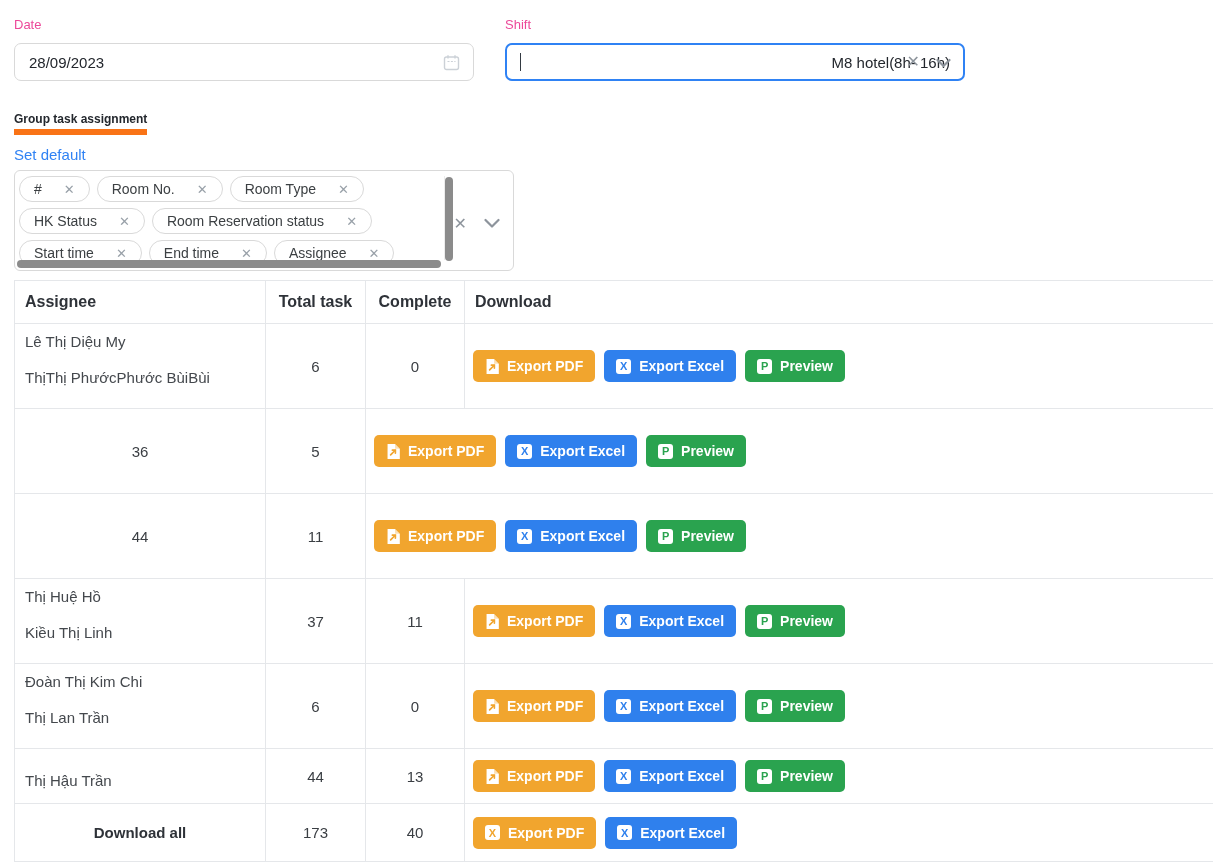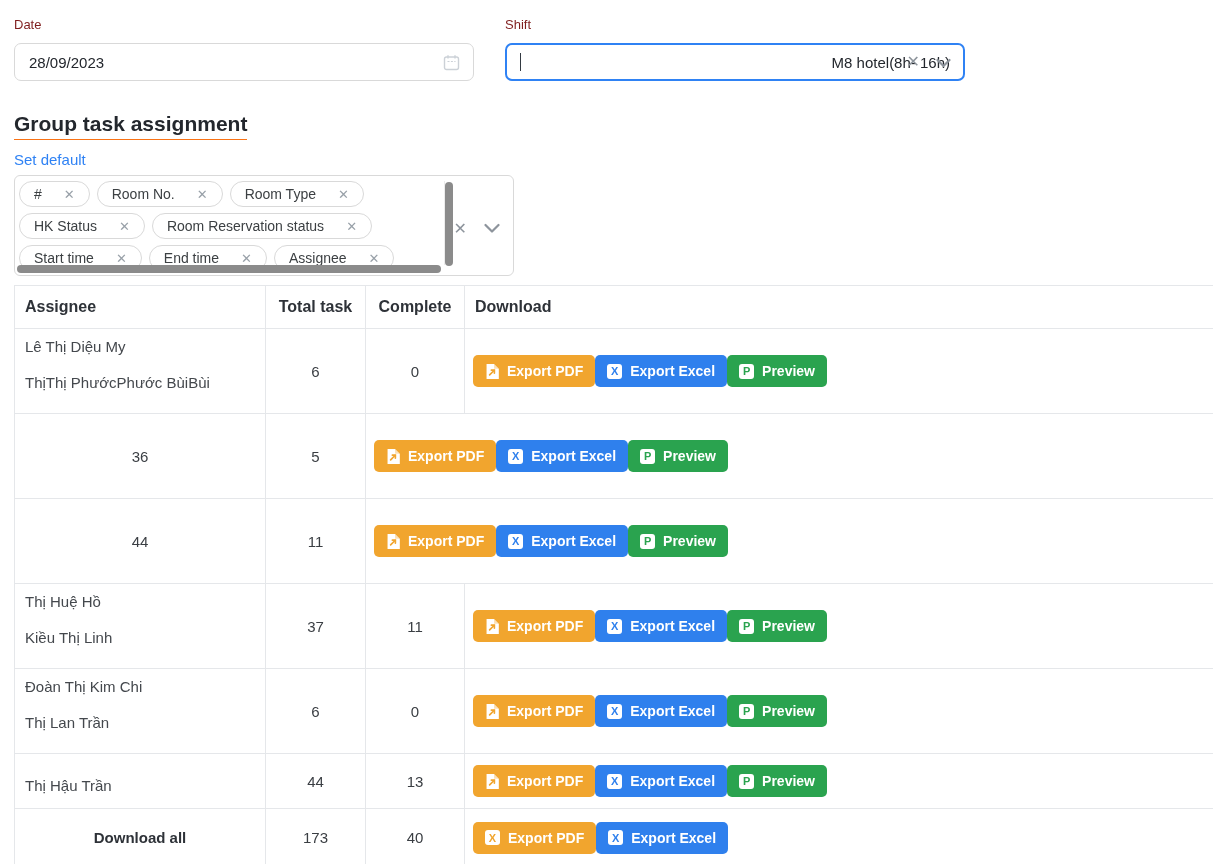--- a/index.html
+++ b/index.html
@@ -6,36 +6,36 @@
   html,body { background:#fff; }
   body {
     width:1213px; height:864px; overflow:hidden;
     font-family:"Liberation Sans","DejaVu Sans",sans-serif;
     color:#2e3238;
   }
   .page { width:1213px; height:864px; position:relative; }
 
   
   .filters { display:flex; gap:31px; padding:17px 0 0 14px; }
-  .field-label { font-size:13px; color:#7f1d1d; margin-bottom:11px; }
+  .field-label { font-size:13px; color:#ec4899; margin-bottom:11px; }
   .input-box {
     width:460px; height:38px; border:1px solid #d9d9d9; border-radius:7px;
     display:flex; align-items:center; padding:0 14px; font-size:15px; color:#23272d;
     background:#fff; position:relative;
   }
   .input-box.focused { border:2px solid #2f82f4; padding:0 13px;justify-content:space-between; }
   .cal-icon { position:absolute; right:13px; top:10px; }
   .caret-bar { display:inline-block; width:1px; height:18px; background:#333a42; margin-right:1px; }
   .select-icons { position:absolute; right:12px; display:flex; align-items:center; gap:16px; }
   .gray-x { font-size:16px; color:#8d949c; line-height:1; }
 
   
   .section-title {
-    margin:31px 0 0 14px; font-size:21px; font-weight:bold; color:#23272d;
-    display:inline-block; border-bottom:1px solid #f97316; padding-bottom:3px;
+    margin:31px 0 0 14px; font-size:12px; font-weight:bold; color:#23272d;
+    display:inline-block; border-bottom:6px solid #f97316; padding-bottom:3px;
   }
   .set-default { margin:11px 0 0 14px; font-size:15px; color:#2f82f4; cursor:pointer; }
 
   
   .multiselect {
     position:relative; margin:7px 0 0 14px; width:500px; height:101px;
     border:1px solid #d9d9d9; border-radius:6px; background:#fff;
   }
   .tags-area {
     position:absolute; left:4px; top:5px; width:426px; height:84px;
@@ -72,21 +72,21 @@
   .t-cell:last-child { border-right:none; }
   .head-row .t-cell {
     font-size:16px; font-weight:bold; color:#2e3238;
     display:flex; align-items:center; height:42px;
   }
   .head-assignee { padding-left:10px; }
   .head-center { justify-content:center; }
   .head-download { padding-left:10px; }
   .cell-names { padding:9px 10px 0 10px; display:flex; flex-direction:column; gap:19px; color:#44484d; }
   .cell-num { display:flex; align-items:center; justify-content:center; color:#3a3e43; }
-  .cell-btns { display:flex; align-items:center; padding-left:8px; }
+  .cell-btns { display:flex; align-items:center; padding-left:8px; gap:9px; }
   .footer-label { display:flex; align-items:center; justify-content:center; font-weight:bold; color:#2e3238; }
 
   
   .btn {
     display:inline-flex; align-items:center; gap:8px; height:32px;
     border:none; border-radius:5px; padding:0 12px; cursor:pointer;
     font-family:inherit; font-size:14px; font-weight:bold; color:#fff; white-space:nowrap;
   }
   .letter-icon {
     width:15px; height:15px; background:#fff; border-radius:3px;

